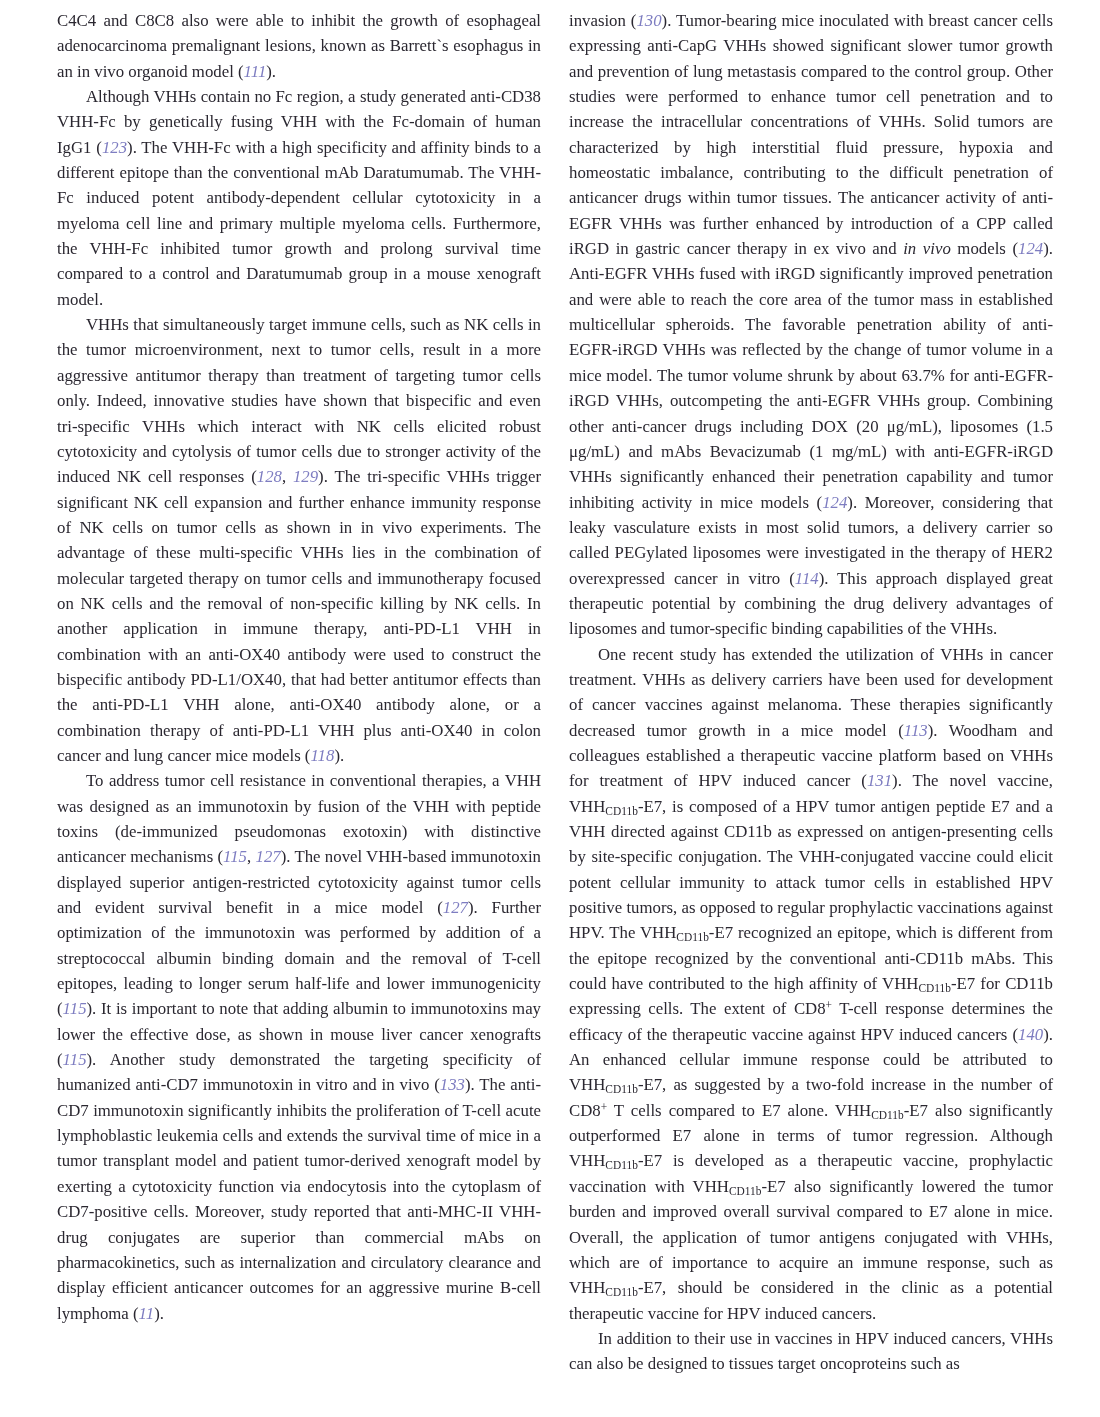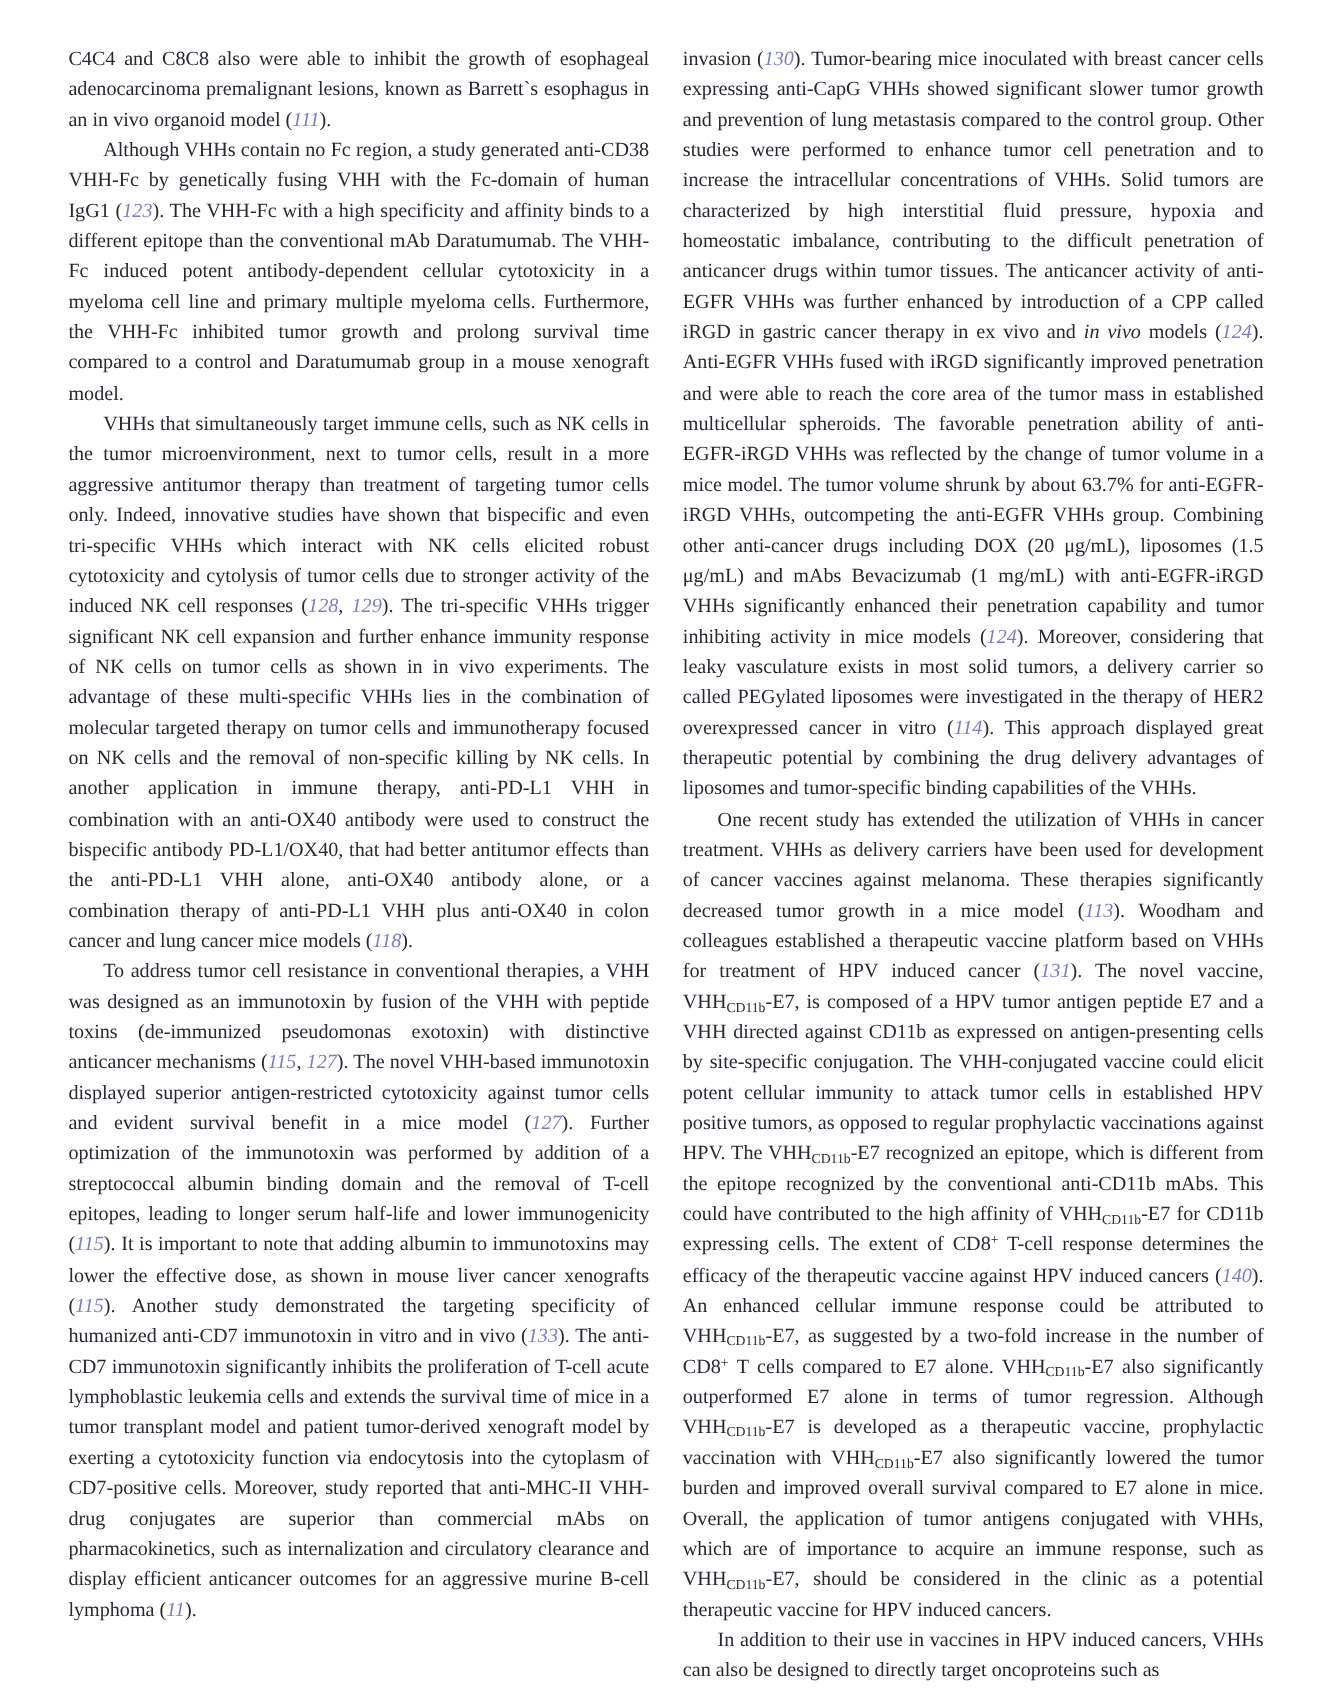--- a/index.html
+++ b/index.html
@@ -10,21 +10,21 @@
   body {
     width: 1100px;
     height: 1417px;
     overflow: hidden;
     font-family: "Liberation Serif", "DejaVu Serif", serif;
   }
   .page {
     box-sizing: border-box;
     width: 1100px;
     height: 1417px;
-    padding: 36px 57px 14px 57px;
+    padding: 8px 57px 14px 57px;
     display: flex;
     gap: 28px;
     background: #ffffff;
   }
   .col {
     width: 484px;
     flex: 0 0 484px;
     font-size: 16.8px;
     line-height: 25.35px;
     color: #2a2730;
@@ -62,15 +62,15 @@
 <div class="page" style="background: rgb(255, 255, 255);">
   <div class="col" style="color: rgb(42, 39, 48);">
       <p class="para"><span>C4C4 and C8C8 also were able to inhibit the growth of esophageal adenocarcinoma premalignant lesions, known as Barrett`s esophagus in an in vivo organoid model (</span><span class="cite" style="color: rgb(126, 125, 193);">111</span><span>).</span></p>
       <p class="para indent"><span>Although VHHs contain no Fc region, a study generated anti-CD38 VHH-Fc by genetically fusing VHH with the Fc-domain of human IgG1 (</span><span class="cite" style="color: rgb(126, 125, 193);">123</span><span>). The VHH-Fc with a high specificity and affinity binds to a different epitope than the conventional mAb Daratumumab. The VHH-Fc induced potent antibody-dependent cellular cytotoxicity in a myeloma cell line and primary multiple myeloma cells. Furthermore, the VHH-Fc inhibited tumor growth and prolong survival time compared to a control and Daratumumab group in a mouse xenograft model.</span></p>
       <p class="para indent"><span>VHHs that simultaneously target immune cells, such as NK cells in the tumor microenvironment, next to tumor cells, result in a more aggressive antitumor therapy than treatment of targeting tumor cells only. Indeed, innovative studies have shown that bispecific and even tri-specific VHHs which interact with NK cells elicited robust cytotoxicity and cytolysis of tumor cells due to stronger activity of the induced NK cell responses (</span><span class="cite" style="color: rgb(126, 125, 193);">128</span><span>, </span><span class="cite" style="color: rgb(126, 125, 193);">129</span><span>). The tri-specific VHHs trigger significant NK cell expansion and further enhance immunity response of NK cells on tumor cells as shown in in vivo experiments. The advantage of these multi-specific VHHs lies in the combination of molecular targeted therapy on tumor cells and immunotherapy focused on NK cells and the removal of non-specific killing by NK cells. In another application in immune therapy, anti-PD-L1 VHH in combination with an anti-OX40 antibody were used to construct the bispecific antibody PD-L1/OX40, that had better antitumor effects than the anti-PD-L1 VHH alone, anti-OX40 antibody alone, or a combination therapy of anti-PD-L1 VHH plus anti-OX40 in colon cancer and lung cancer mice models (</span><span class="cite" style="color: rgb(126, 125, 193);">118</span><span>).</span></p>
       <p class="para indent"><span>To address tumor cell resistance in conventional therapies, a VHH was designed as an immunotoxin by fusion of the VHH with peptide toxins (de-immunized pseudomonas exotoxin) with distinctive anticancer mechanisms (</span><span class="cite" style="color: rgb(126, 125, 193);">115</span><span>, </span><span class="cite" style="color: rgb(126, 125, 193);">127</span><span>). The novel VHH-based immunotoxin displayed superior antigen-restricted cytotoxicity against tumor cells and evident survival benefit in a mice model (</span><span class="cite" style="color: rgb(126, 125, 193);">127</span><span>). Further optimization of the immunotoxin was performed by addition of a streptococcal albumin binding domain and the removal of T-cell epitopes, leading to longer serum half-life and lower immunogenicity (</span><span class="cite" style="color: rgb(126, 125, 193);">115</span><span>). It is important to note that adding albumin to immunotoxins may lower the effective dose, as shown in mouse liver cancer xenografts (</span><span class="cite" style="color: rgb(126, 125, 193);">115</span><span>). Another study demonstrated the targeting specificity of humanized anti-CD7 immunotoxin in vitro and in vivo (</span><span class="cite" style="color: rgb(126, 125, 193);">133</span><span>). The anti-CD7 immunotoxin significantly inhibits the proliferation of T-cell acute lymphoblastic leukemia cells and extends the survival time of mice in a tumor transplant model and patient tumor-derived xenograft model by exerting a cytotoxicity function via endocytosis into the cytoplasm of CD7-positive cells. Moreover, study reported that anti-MHC-II VHH-drug conjugates are superior than commercial mAbs on pharmacokinetics, such as internalization and circulatory clearance and display efficient anticancer outcomes for an aggressive murine B-cell lymphoma (</span><span class="cite" style="color: rgb(126, 125, 193);">11</span><span>).</span></p>
     </div>
   <div class="col" style="color: rgb(42, 39, 48);">
       <p class="para"><span>invasion (</span><span class="cite" style="color: rgb(126, 125, 193);">130</span><span>). Tumor-bearing mice inoculated with breast cancer cells expressing anti-CapG VHHs showed significant slower tumor growth and prevention of lung metastasis compared to the control group. Other studies were performed to enhance tumor cell penetration and to increase the intracellular concentrations of VHHs. Solid tumors are characterized by high interstitial fluid pressure, hypoxia and homeostatic imbalance, contributing to the difficult penetration of anticancer drugs within tumor tissues. The anticancer activity of anti-EGFR VHHs was further enhanced by introduction of a CPP called iRGD in gastric cancer therapy in ex vivo and </span><em>in vivo</em><span> models (</span><span class="cite" style="color: rgb(126, 125, 193);">124</span><span>). Anti-EGFR VHHs fused with iRGD significantly improved penetration and were able to reach the core area of the tumor mass in established multicellular spheroids. The favorable penetration ability of anti-EGFR-iRGD VHHs was reflected by the change of tumor volume in a mice model. The tumor volume shrunk by about 63.7% for anti-EGFR-iRGD VHHs, outcompeting the anti-EGFR VHHs group. Combining other anti-cancer drugs including DOX (20 μg/mL), liposomes (1.5 μg/mL) and mAbs Bevacizumab (1 mg/mL) with anti-EGFR-iRGD VHHs significantly enhanced their penetration capability and tumor inhibiting activity in mice models (</span><span class="cite" style="color: rgb(126, 125, 193);">124</span><span>). Moreover, considering that leaky vasculature exists in most solid tumors, a delivery carrier so called PEGylated liposomes were investigated in the therapy of HER2 overexpressed cancer in vitro (</span><span class="cite" style="color: rgb(126, 125, 193);">114</span><span>). This approach displayed great therapeutic potential by combining the drug delivery advantages of liposomes and tumor-specific binding capabilities of the VHHs.</span></p>
       <p class="para indent"><span>One recent study has extended the utilization of VHHs in cancer treatment. VHHs as delivery carriers have been used for development of cancer vaccines against melanoma. These therapies significantly decreased tumor growth in a mice model (</span><span class="cite" style="color: rgb(126, 125, 193);">113</span><span>). Woodham and colleagues established a therapeutic vaccine platform based on VHHs for treatment of HPV induced cancer (</span><span class="cite" style="color: rgb(126, 125, 193);">131</span><span>). The novel vaccine, VHH</span><sub class="run-sub">CD11b</sub><span>-E7, is composed of a HPV tumor antigen peptide E7 and a VHH directed against CD11b as expressed on antigen-presenting cells by site-specific conjugation. The VHH-conjugated vaccine could elicit potent cellular immunity to attack tumor cells in established HPV positive tumors, as opposed to regular prophylactic vaccinations against HPV. The VHH</span><sub class="run-sub">CD11b</sub><span>-E7 recognized an epitope, which is different from the epitope recognized by the conventional anti-CD11b mAbs. This could have contributed to the high affinity of VHH</span><sub class="run-sub">CD11b</sub><span>-E7 for CD11b expressing cells. The extent of CD8</span><sup class="run-sup">+</sup><span> T-cell response determines the efficacy of the therapeutic vaccine against HPV induced cancers (</span><span class="cite" style="color: rgb(126, 125, 193);">140</span><span>). An enhanced cellular immune response could be attributed to VHH</span><sub class="run-sub">CD11b</sub><span>-E7, as suggested by a two-fold increase in the number of CD8</span><sup class="run-sup">+</sup><span> T cells compared to E7 alone. VHH</span><sub class="run-sub">CD11b</sub><span>-E7 also significantly outperformed E7 alone in terms of tumor regression. Although VHH</span><sub class="run-sub">CD11b</sub><span>-E7 is developed as a therapeutic vaccine, prophylactic vaccination with VHH</span><sub class="run-sub">CD11b</sub><span>-E7 also significantly lowered the tumor burden and improved overall survival compared to E7 alone in mice. Overall, the application of tumor antigens conjugated with VHHs, which are of importance to acquire an immune response, such as VHH</span><sub class="run-sub">CD11b</sub><span>-E7, should be considered in the clinic as a potential therapeutic vaccine for HPV induced cancers.</span></p>
-      <p class="para indent"><span>In addition to their use in vaccines in HPV induced cancers, VHHs can also be designed to directly target oncoproteins such as</span></p>
+      <p class="para indent"><span>In addition to their use in vaccines in HPV induced cancers, VHHs can also be designed to tissues target oncoproteins such as</span></p>
     </div>
 </div>
 
 </body></html>

